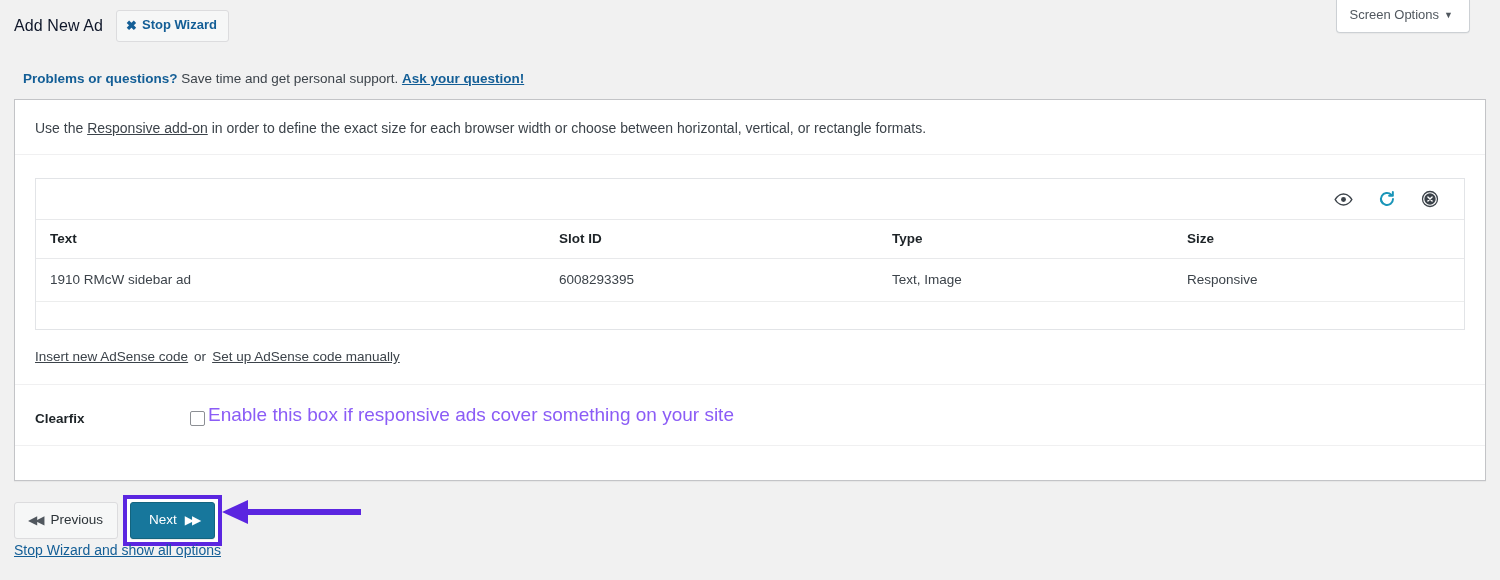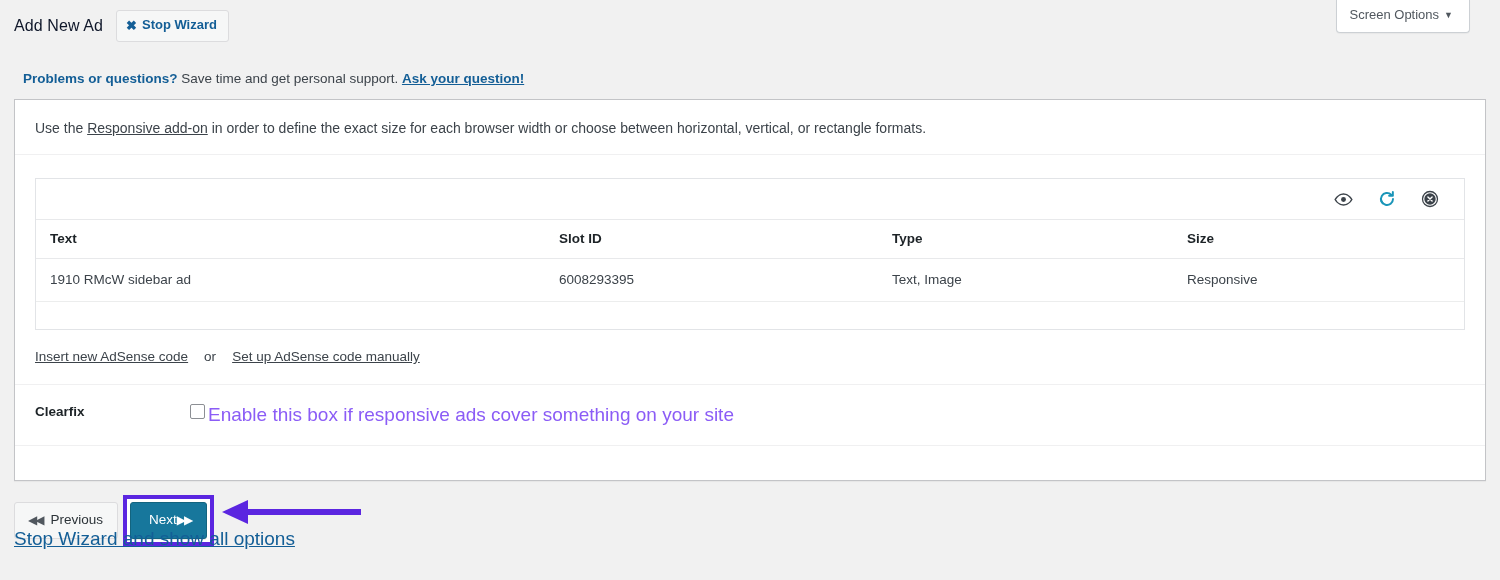--- a/index.html
+++ b/index.html
@@ -160,29 +160,29 @@
   .table-foot { height: 27px; }
 
   
   .link-row {
     padding: 19px 20px 20px 20px;
     font-size: 13.5px;
     color: #3c434a;
     border-bottom: 1px solid #f0f0f1;
     display: flex;
     align-items: center;
-    gap: 16px;
+    gap: 6px;
   }
   .link-row .lnk { color: #3c434a; text-decoration: underline; cursor: pointer; }
   .link-row .orword { color: #3c434a; }
 
   
   .clearfix-row {
     display: flex;
-    align-items: flex-start;
+    align-items: flex-end;
     padding: 19px 20px 19px 20px;
     border-bottom: 1px solid #f0f0f1;
   }
   .clearfix-label {
     font-size: 13.5px;
     font-weight: bold;
     color: #1d2327;
     width: 155px;
     flex: none;
   }
@@ -231,31 +231,32 @@
     border: 1px solid #13647f;
     border-radius: 3px;
     color: #fff;
     font-size: 13.5px;
     font-weight: 400;
     padding: 7px 15px 8px 18px;
     line-height: 1.5;
     cursor: pointer;
     display: inline-flex;
     align-items: center;
+    gap: 8px;
     white-space: nowrap;
     box-shadow: 0 1px 0 rgba(0,0,0,.08);
   }
   .btn-next .gl { font-size: 12px; letter-spacing: -2px; }
 
   .annot-arrow { position: absolute; left: 218px; top: 497px; }
 
   .stop-all-link {
     position: absolute;
-    left: 14px; top: 528px;
-    font-size: 19px;
+    left: 14px; top: 542px;
+    font-size: 14px;
     color: #135e96;
     text-decoration: underline;
     cursor: pointer;
     white-space: nowrap;
   }
 </style>
 </head>
 <body>
 
 <div id="screen">

